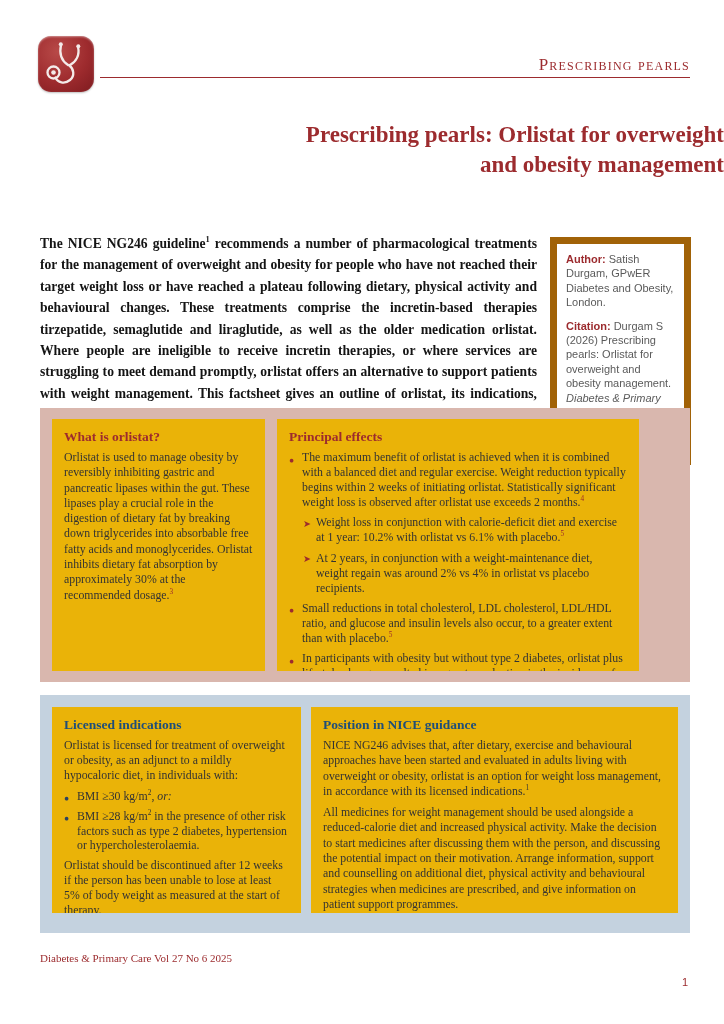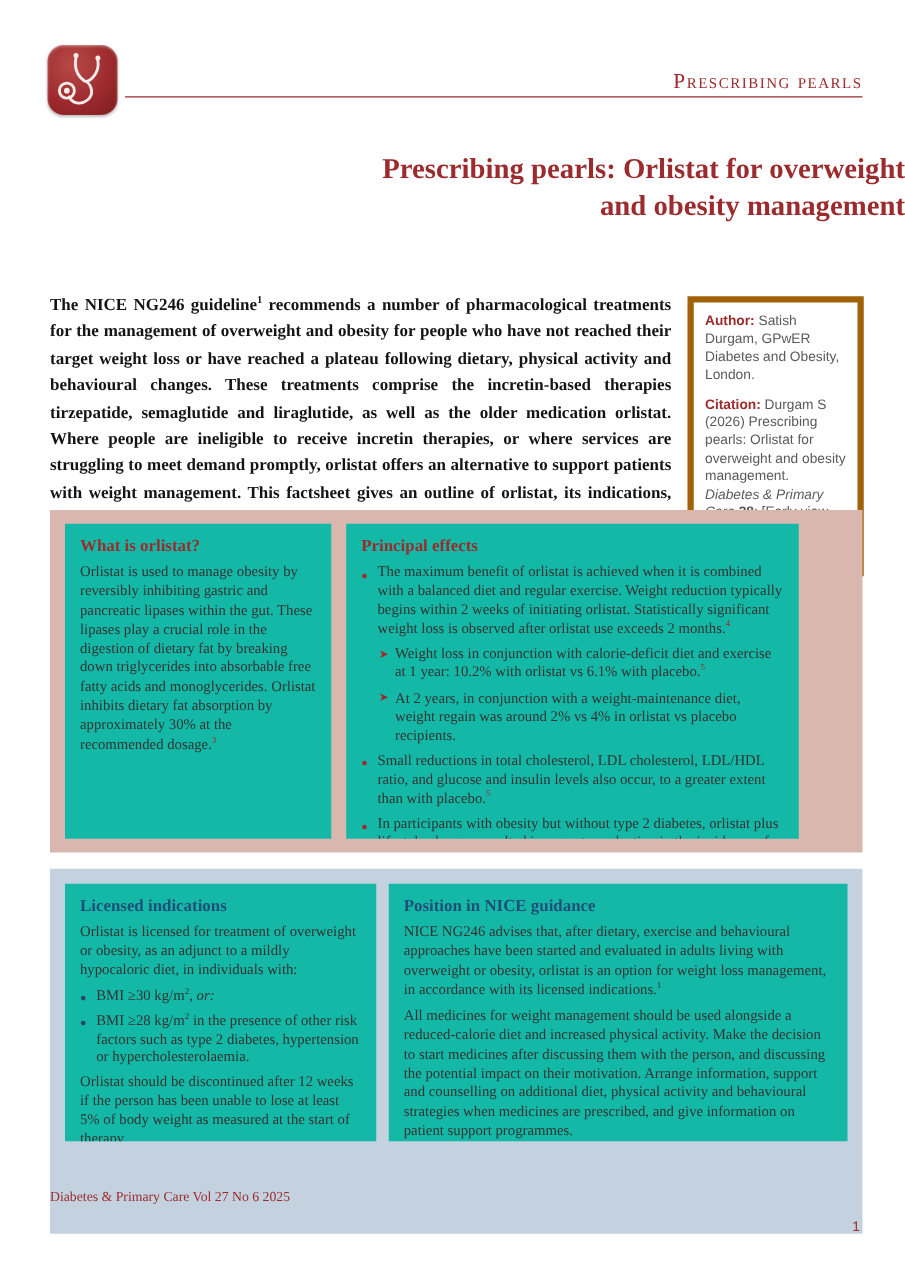--- a/index.html
+++ b/index.html
@@ -16,37 +16,37 @@
          font-size:17px;letter-spacing:1.2px;}
 
   
   .title{position:absolute;left:0;top:120px;width:724px;text-align:right;color:#9c2b2e;
          font-weight:bold;font-size:23px;line-height:30px;}
 
   
   .intro{position:absolute;left:40px;top:233px;width:497px;font-weight:bold;color:#141414;
          font-size:13.6px;line-height:21.4px;text-align:justify;}
   .author-box{position:absolute;left:550px;top:237px;width:141px;box-sizing:border-box;
-              border:5px solid #a16207;padding:8px 9px;font-size:11px;line-height:14.4px;color:#5a5a5a;
+              border:7px solid #a16207;padding:8px 9px;font-size:11px;line-height:14.4px;color:#5a5a5a;
               font-family:"Liberation Sans","DejaVu Sans",sans-serif;}
   .author-box p{margin:0 0 9px 0;}
   .author-box p:last-child{margin-bottom:16px;}
   .s-label{color:#9c2b2e;font-weight:bold;}
 
   
   .s-sup{vertical-align:super;font-size:0.62em;line-height:0;}
   .s-ref{vertical-align:super;font-size:0.62em;line-height:0;color:#9c2b2e;}
   .s-i{font-style:italic;}
   .s-b{font-weight:bold;}
 
   
   .panel{position:absolute;left:40px;box-sizing:border-box;}
   .panel-pink{top:408px;width:650px;height:274px;background:#d9b7ae;}
-  .panel-blue{top:695px;width:650px;height:292px;background:#c4d2df;}
-  .card{position:absolute;background:#14b8a6;box-sizing:border-box;padding:9px 12px;overflow:hidden;}
+  .panel-blue{top:695px;width:650px;height:238px;background:#c4d2df;}
+  .card{position:absolute;background:#eab308;box-sizing:border-box;padding:9px 12px;overflow:hidden;}
   .card h3{margin:0 0 5px 0;font-size:13.5px;line-height:17px;}
   .card p{margin:0 0 6px 0;}
   .red h3{color:#9c2b2e;}
   .blue h3{color:#1f4e79;}
   .card-what{left:12px;top:11px;width:213px;height:252px;font-size:11.8px;line-height:15.3px;color:#333;}
   .card-principal{left:237px;top:11px;width:362px;height:252px;font-size:11.8px;line-height:15.1px;color:#333;}
   .card-licensed{left:12px;top:12px;width:249px;height:206px;font-size:11.8px;line-height:14.9px;color:#333;}
   .card-nice{left:271px;top:12px;width:367px;height:206px;font-size:11.8px;line-height:15.3px;color:#333;}
 
   ul.bullets{list-style:none;margin:0;padding:0;}

